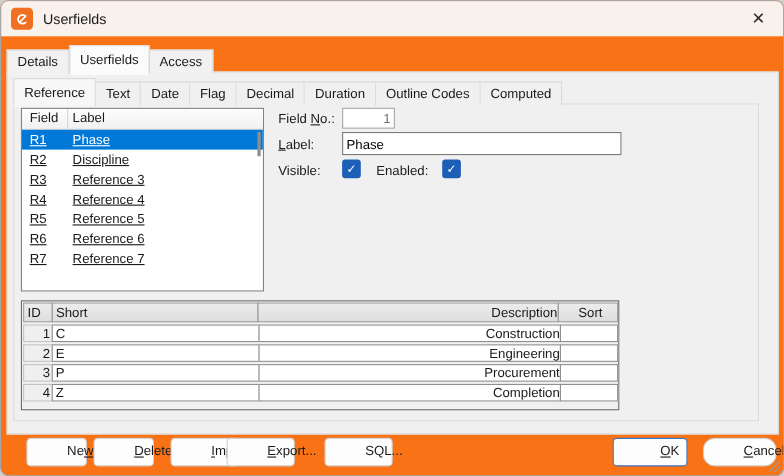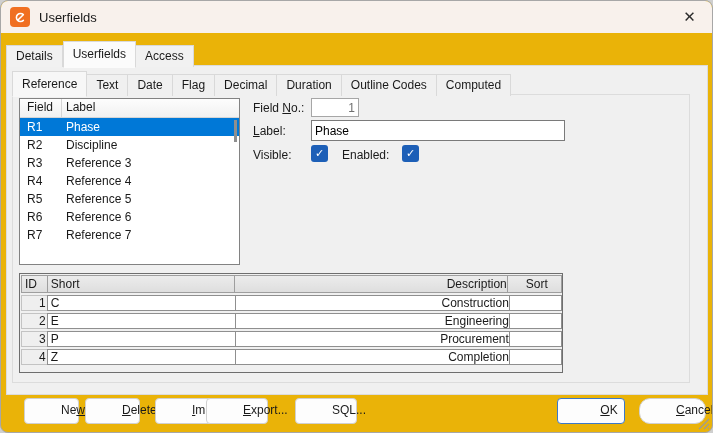--- a/index.html
+++ b/index.html
@@ -1,16 +1,16 @@
 <!DOCTYPE html>
 <html><head>
 <meta charset="utf-8">
 <style>
   html,body{margin:0;padding:0;background:#cfcfcf;font-family:"Liberation Sans","DejaVu Sans",sans-serif;}
-  #dialog{position:relative;width:713px;height:433px;background:#eab308;border:1px solid #a7a7a7;
+  #dialog{position:relative;width:713px;height:433px;background:#f97316;border:1px solid #a7a7a7;
           border-radius:8px;overflow:hidden;box-sizing:border-box;font-size:12px;color:#1a1a1a;}
 
   
   .titlebar{position:absolute;left:0;top:0;width:100%;height:32px;background:#f8f1ec;
             display:flex;align-items:center;padding:0 9px;box-sizing:border-box;}
   .appicon{width:20px;height:20px;border-radius:4px;background:#f06f21;display:flex;
            align-items:center;justify-content:center;flex:0 0 auto;}
   .titletext{margin-left:9px;font-size:13px;color:#191919;}
   .closebtn{position:absolute;right:0;top:0;width:45px;height:32px;display:flex;align-items:center;
             justify-content:center;font-size:15px;color:#2b2b2b;cursor:pointer;}
@@ -33,21 +33,21 @@
               background:#f0f0f0;box-sizing:border-box;}
 
   
   .reflist{position:absolute;left:18px;top:97px;width:221px;height:167px;background:#fff;
            border:1px solid #828282;box-sizing:border-box;overflow:hidden;}
   .reflist-header{display:flex;height:18px;background:linear-gradient(#fdfdfd,#f1f1f1);
                   border-bottom:1px solid #d5d5d5;}
   .hcol{line-height:17px;padding-left:7px;box-sizing:border-box;}
   .hcol.field{width:42px;border-right:1px solid #d5d5d5;}
   .hcol.label{flex:1;padding-left:4px;}
-  .lrow{display:flex;height:18px;line-height:18px;}
+  .lrow{display:flex;height:18px;line-height:18px;text-decoration:underline;}
   .lrow .c1{width:42px;padding-left:7px;box-sizing:border-box;}
   .lrow .c2{flex:1;padding-left:4px;}
   .lrow.selected{background:#0078d7;color:#fff;}
   .vthumb{position:absolute;right:2px;top:21px;width:3px;height:22px;background:#8f8f8f;}
 
   
   .flabel{position:absolute;color:#1a1a1a;}
   .ukey{text-decoration:underline;text-underline-offset:1px;}
   .numbox{position:absolute;left:310px;top:97px;width:48px;height:19px;background:#fff;
           border:1px solid #a6a6a6;box-sizing:border-box;text-align:right;color:#6f6f6f;

